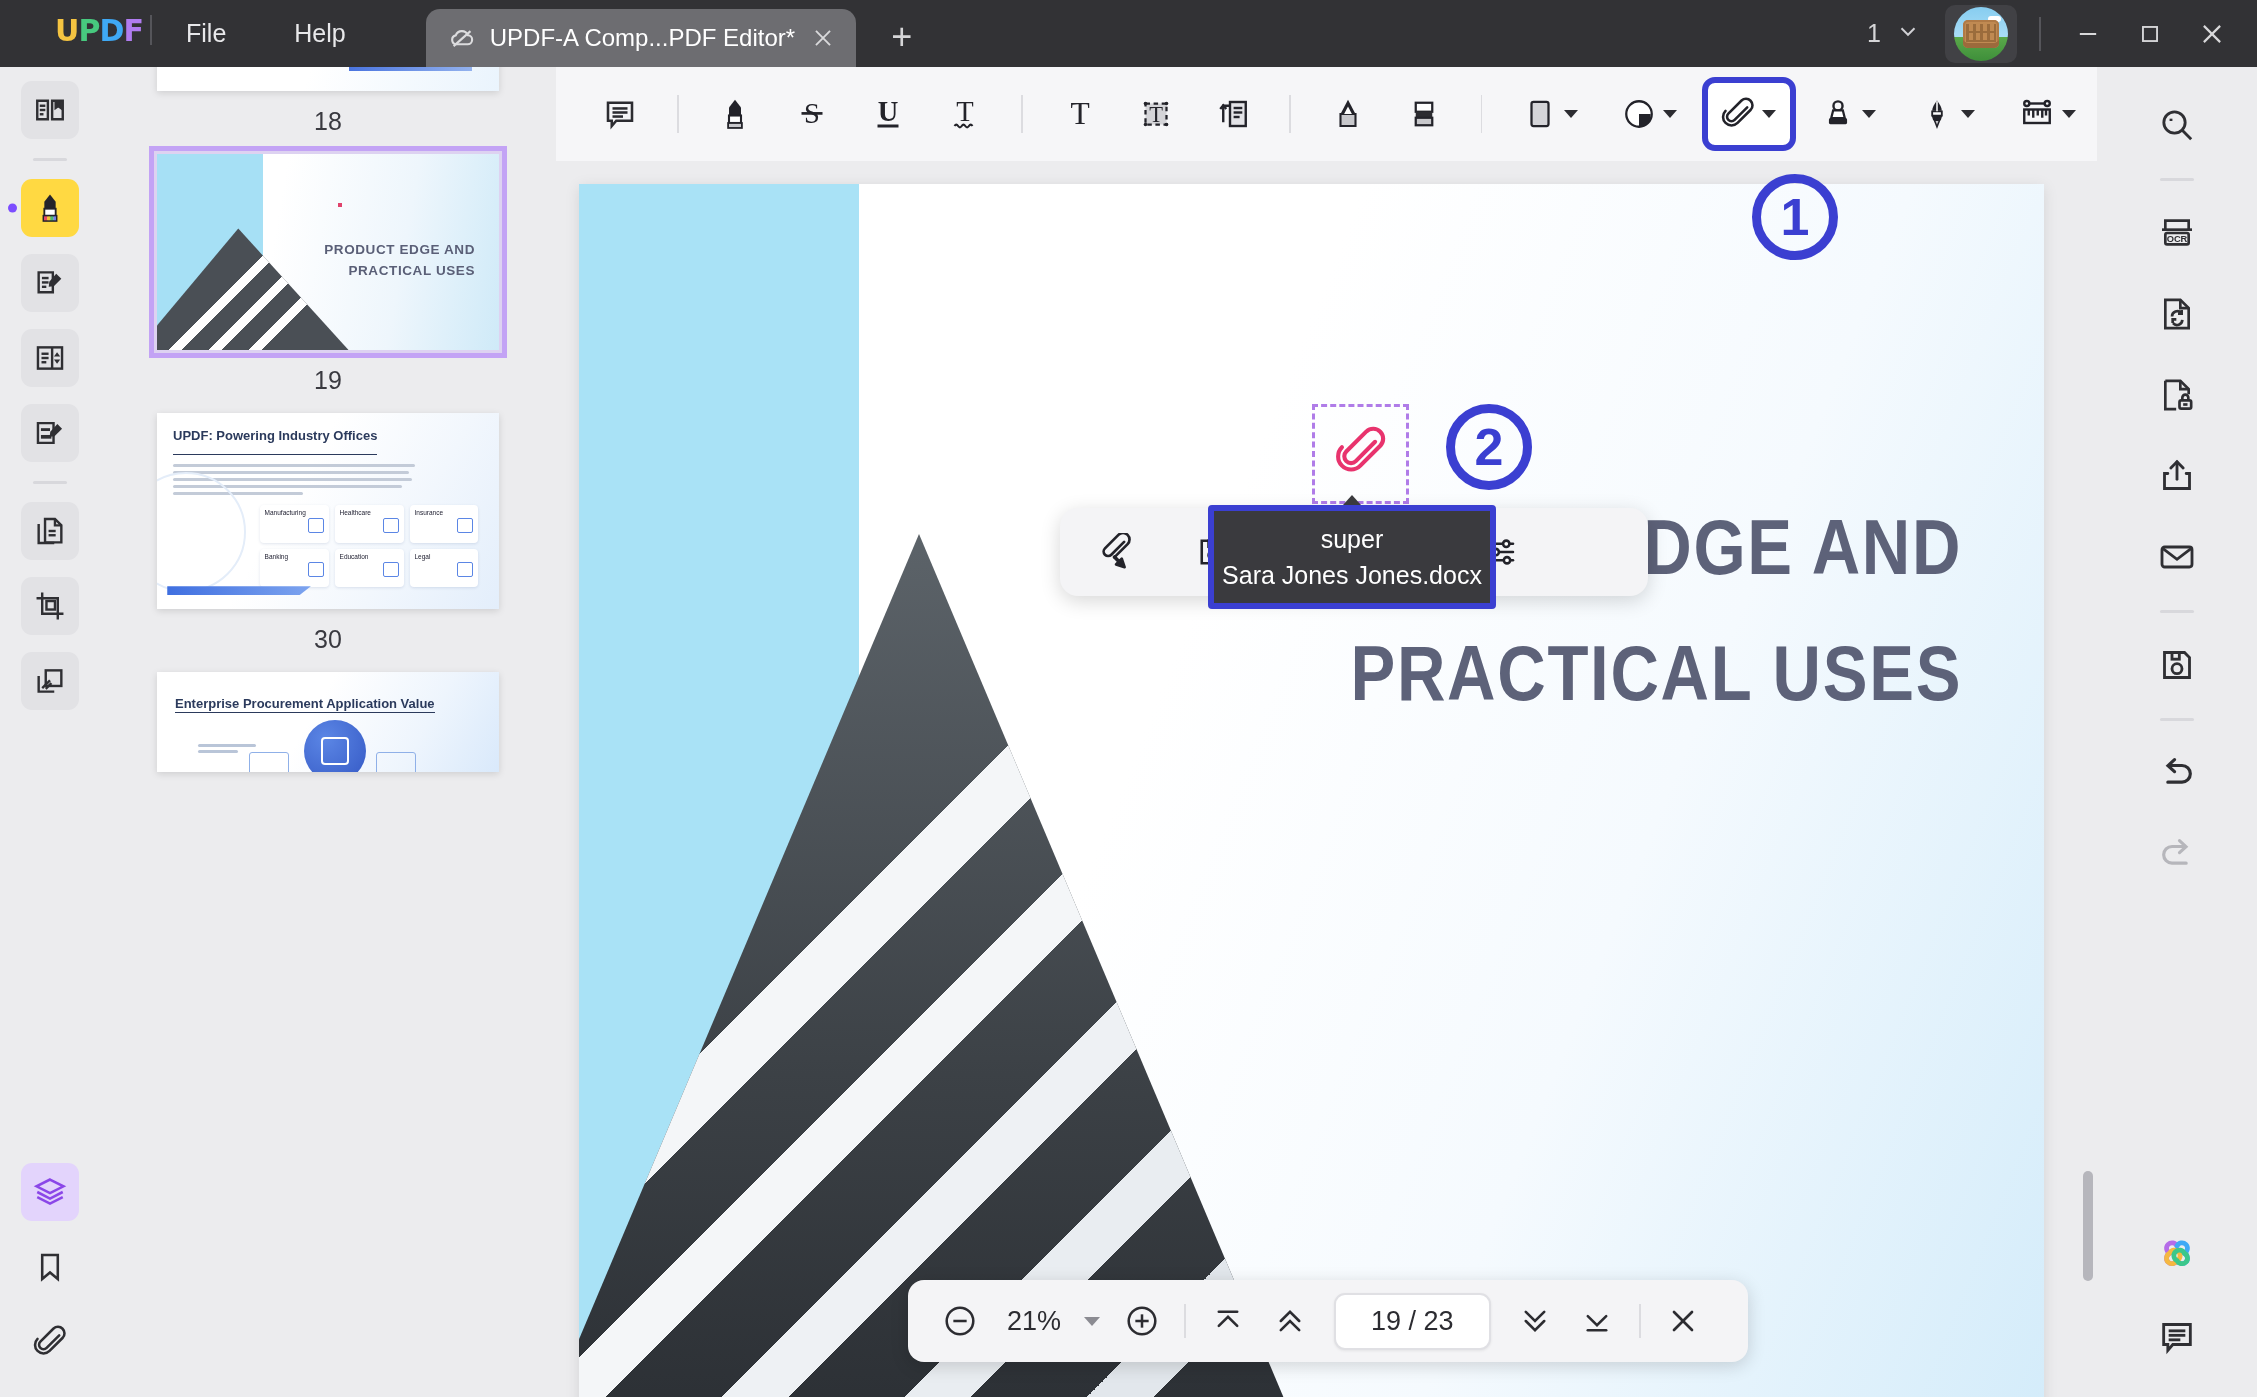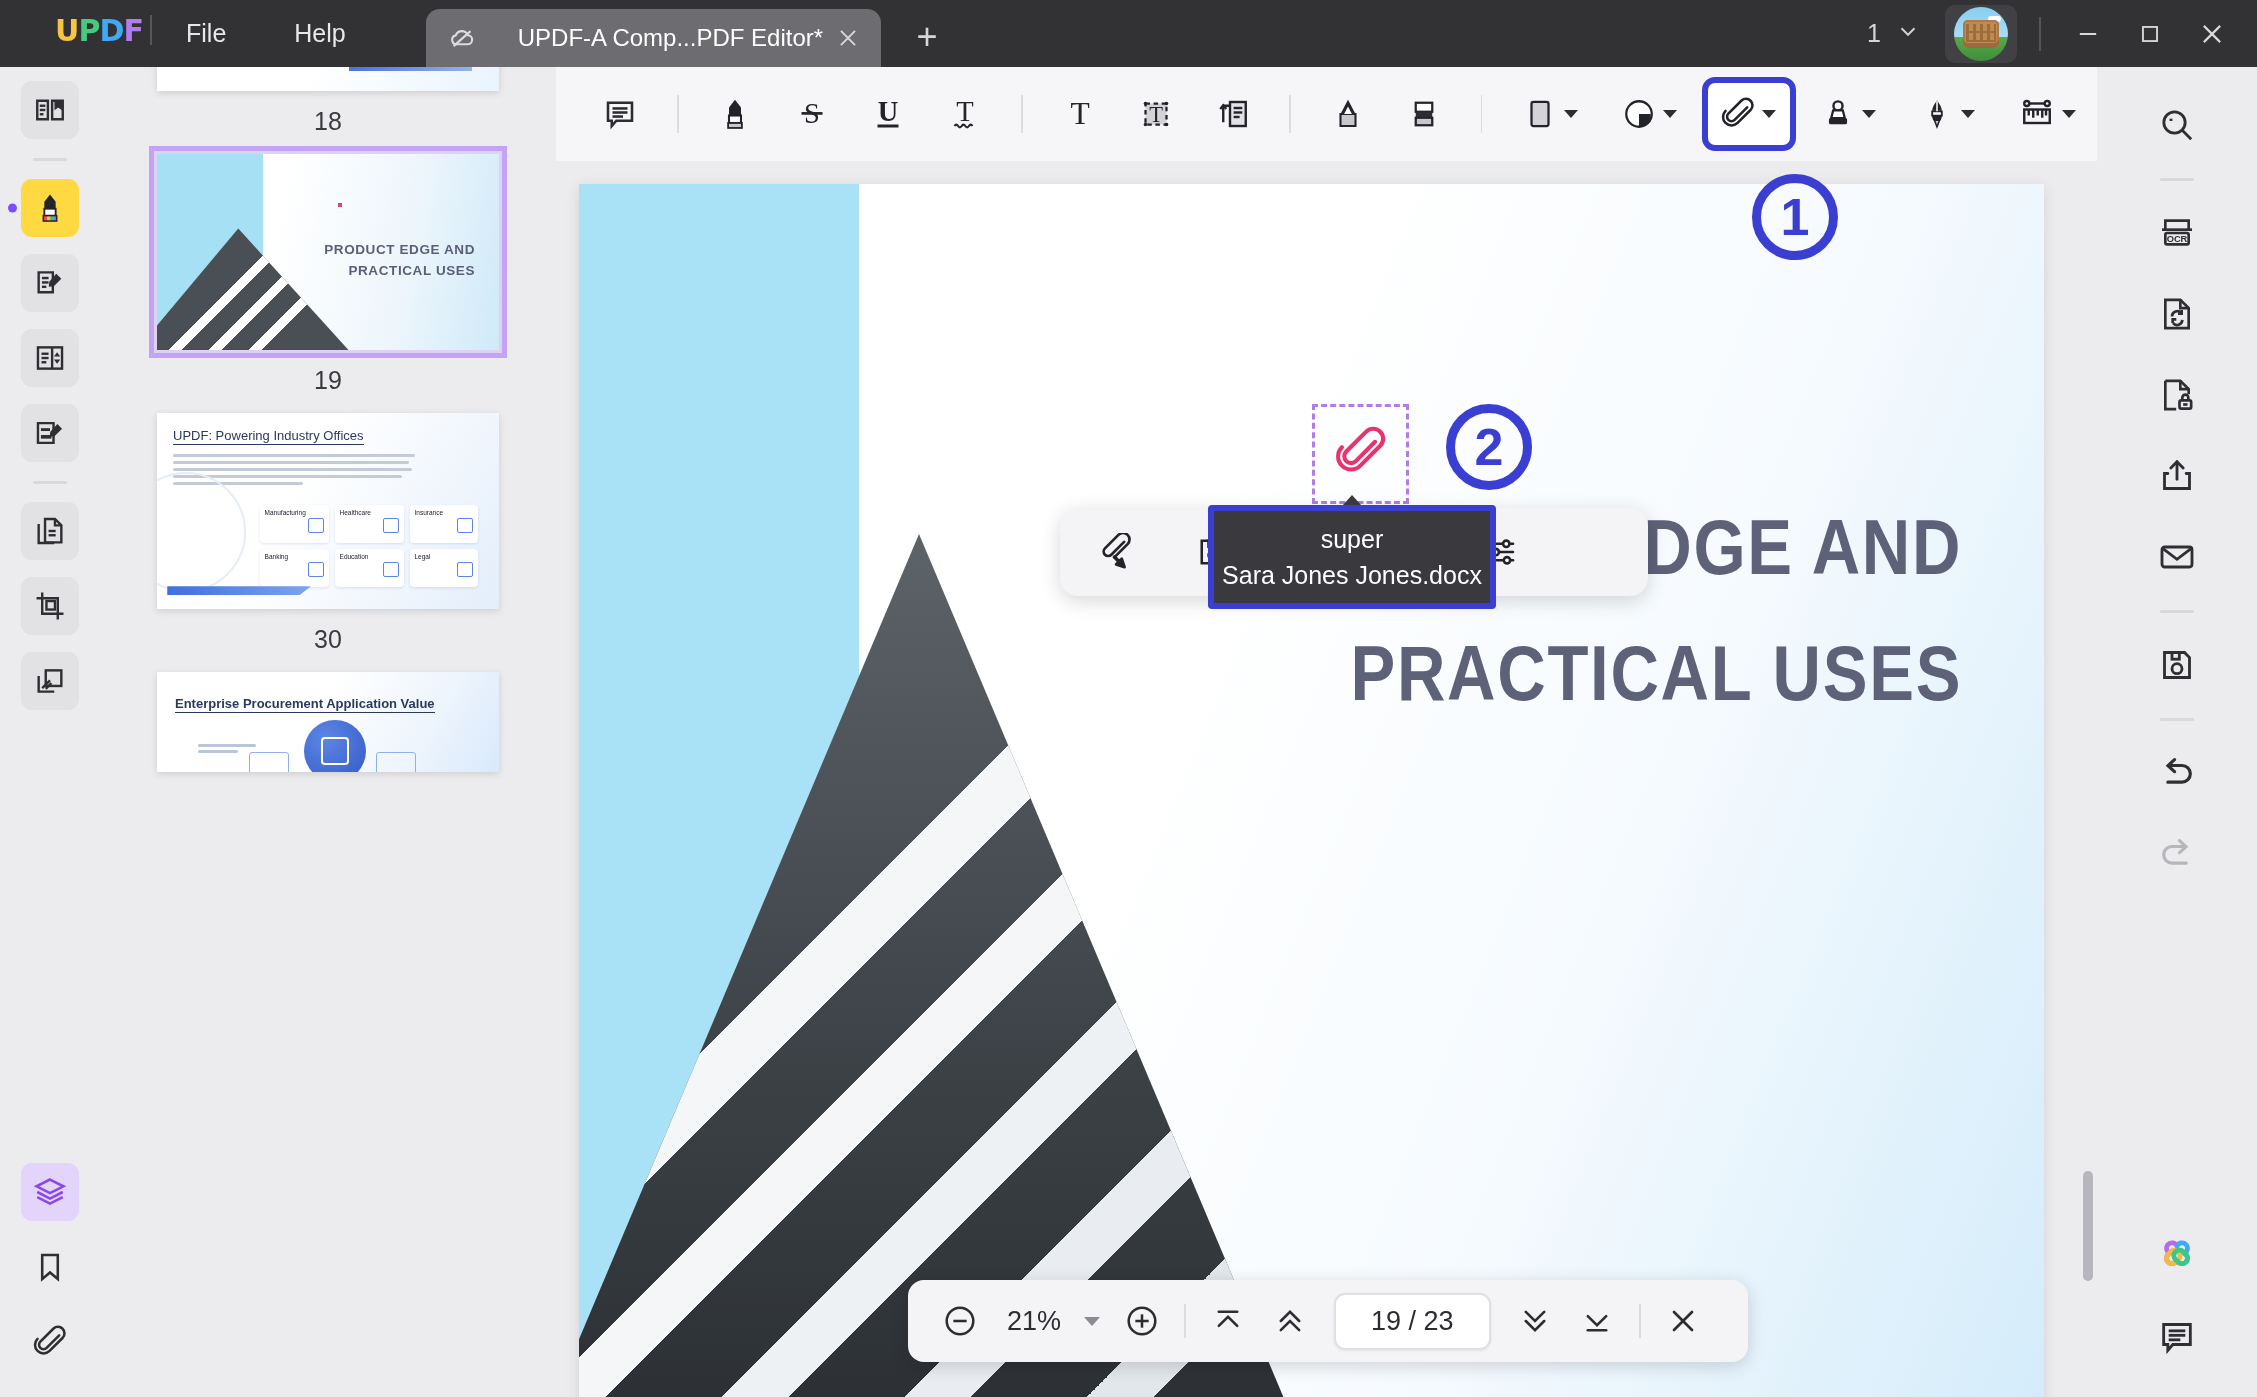--- a/index.html
+++ b/index.html
@@ -41,21 +41,21 @@
   .tab {
     margin-left: 46px; margin-bottom: 0;
     height: 58px; min-width: 430px;
     background: #6d6d71;
     border-radius: 14px 14px 0 0;
     display: flex; align-items: center;
     padding: 0 20px 0 22px; gap: 12px;
     color: #fff; font-size: 24px;
   }
   .tab-icon svg { display:block; }
-  .tab-title { flex: 1; white-space: nowrap; margin-left: 28px; }
+  .tab-title { flex: 1; white-space: nowrap; }
   .tab-close { opacity: .9; display:flex; }
   .newtab {
     margin-left: 26px; margin-bottom: 12px;
     color: #d6d6d8; font-size: 36px; font-weight: 300;
     width: 40px; text-align:center; line-height: 1;
   }
   .tb-right {
     margin-left: auto; display: flex; align-items: center;
     height: 67px; padding-right: 14px; gap: 0;
   }
@@ -151,21 +151,21 @@
     clip-path: polygon(0 100%, 48% 0, 100% 100%);
   }
   .t19 .dot { position:absolute; left:53%; top:25%; width:4px; height:4px; background:#e0436c; }
   .t19 .ttl {
     position:absolute; right:7%; top:44%; text-align:right;
     color:#5a5f77; font-size:13.5px; font-weight:bold; letter-spacing:.6px; line-height:1.55;
     font-family:"Liberation Sans Narrow","Liberation Sans",sans-serif;
   }
   
   .t20 { background: linear-gradient(120deg,#ffffff 40%,#f2f7fd 70%,#e3eefb 100%); padding: 13px 16px; }
-  .t20 .h { color:#2b3a5c; font-size:13px; font-weight:normal; border-bottom:1.5px solid #2b3a5c; display:inline-block; padding-bottom:1px; }
+  .t20 .h { color:#2b3a5c; font-size:13px; font-weight:bold; border-bottom:1.5px solid #2b3a5c; display:inline-block; padding-bottom:11px; }
   .t20 .p { margin-top:9px; }
   .t20 .p i { display:block; height:3px; background:#c3cbd8; border-radius:2px; margin-bottom:4px; }
   .t20 .grid { position:absolute; left:30%; top:47%; display:grid; grid-template-columns:repeat(3,1fr); gap:6px; width:64%; }
   .t20 .cell { background:#fff; border-radius:4px; box-shadow:0 1px 3px rgba(40,70,130,.14); height:38px; padding:4px 5px; }
   .t20 .cell span { font-size:6.5px; color:#223; display:block; }
   .t20 .cell em { display:block; width:16px; height:15px; margin:2px 0 0 auto; border:1.3px solid #5b86e5; border-radius:2px; }
   .t20 .circ { position:absolute; left:-9%; top:30%; width:120px; height:120px; border:2px solid #e4edf9; border-radius:50%; }
   .t20 .bar { position:absolute; left:3%; bottom:7%; width:42%; height:9px; background:linear-gradient(90deg,#3f6fe0,#7da4ef); clip-path:polygon(0 0,100% 0,92% 100%,0 100%); }
   
   .t21 { background: linear-gradient(120deg,#ffffff 45%,#eef5fd 75%,#d9e9fb 100%); padding: 22px 18px; }

